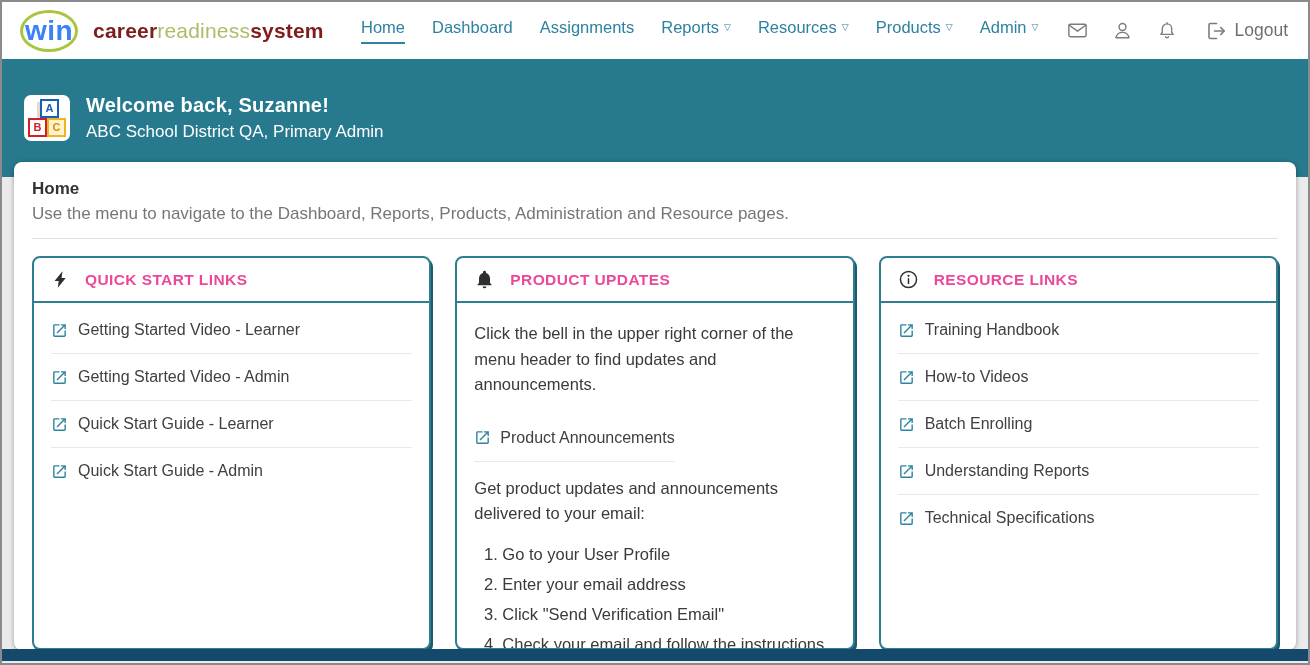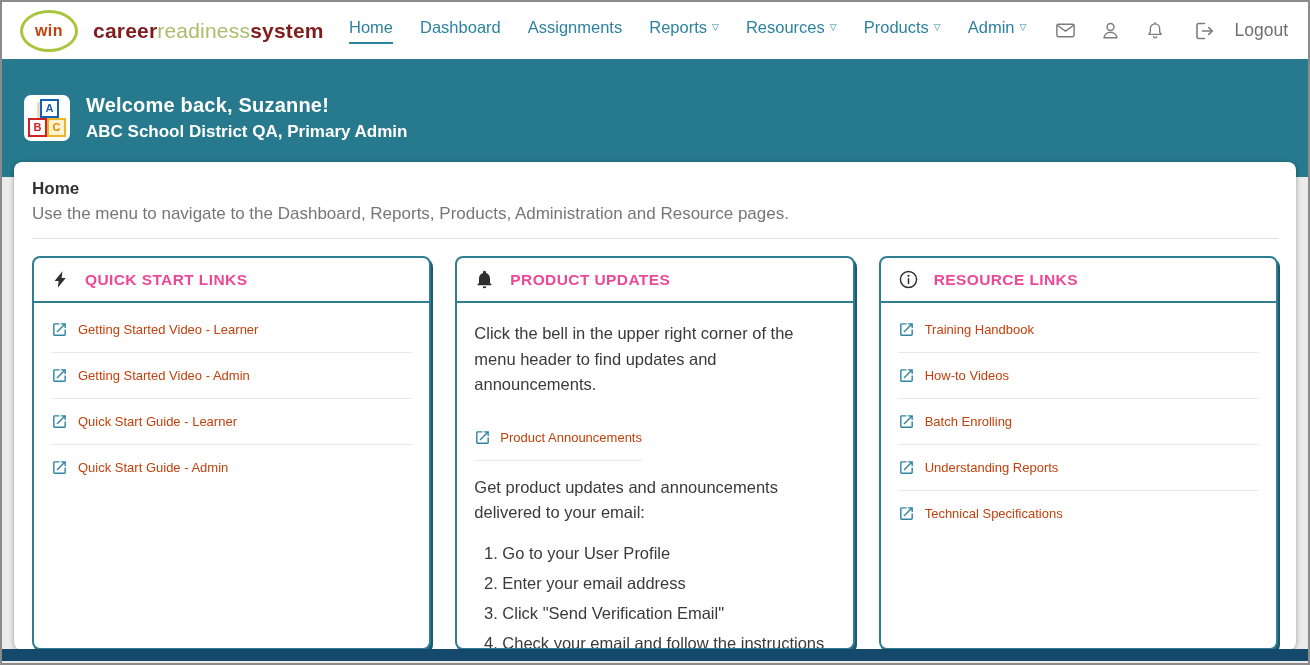--- a/index.html
+++ b/index.html
@@ -14,38 +14,38 @@
   
   .navbar {
     height: 57px; background: #fff; display: flex; align-items: center;
     padding: 0 20px 0 18px;
   }
   .logo { display: flex; align-items: center; cursor: pointer; }
   .win-ring {
     width: 58px; height: 42px; border: 3.5px solid #a9c43d; border-radius: 50%;
     display: flex; align-items: center; justify-content: center;
   }
-  .win-text { font-size: 16px; font-weight: 700; color: #c2410c; letter-spacing: .5px; line-height: 1; }
+  .win-text { font-size: 28px; font-weight: 700; color: #3b82f6; letter-spacing: .5px; line-height: 1; }
   .logo-words { margin-left: 15px; font-size: 21px; letter-spacing: .2px; }
   .lw-navy { color: #7f1d1d; font-weight: 700; text-align: center; }
   .lw-green { color: #a9bd6a; font-weight: 400; }
 
   .nav-links { margin-left: auto; display: flex; align-items: center; gap: 27px; }
   .nav-link {
     color: #2d82a0; font-size: 16.5px; text-decoration: none; cursor: pointer;
     padding-bottom: 5px; border-bottom: 2px solid transparent; white-space: nowrap;
   }
   .nav-link.active { border-bottom-color: #2d82a0; }
   .caret { font-size: 9px; margin-left: 5px; vertical-align: 3px; display: inline-block; }
 
   .nav-icons { display: flex; align-items: center; gap: 22px; margin-left: 28px; }
   .nav-icon { cursor: pointer; display: flex; align-items: center; }
   .nav-icon svg { stroke: #7c7c7c; fill: none; stroke-width: 1.5; stroke-linecap: round; stroke-linejoin: round; }
   .logout {
-    display: flex; align-items: center; gap: 18px; margin-left: 26px; cursor: pointer;
+    display: flex; align-items: center; gap: 6px; margin-left: 26px; cursor: pointer;
     color: #6f6f6f; font-size: 17.5px;
   }
   .logout svg { stroke: #7c7c7c; fill: none; stroke-width: 1.6; stroke-linecap: round; stroke-linejoin: round; }
 
   
   .banner {
     height: 118px; background: #27798d; display: flex; align-items: center;
     padding: 0 22px; color: #fff;
   }
   .abc-icon {
@@ -55,21 +55,21 @@
   .blk {
     position: absolute; width: 19px; height: 19px; background: #fff;
     border: 2.5px solid; display: flex; align-items: center; justify-content: center;
     font-weight: 700; font-size: 11px; line-height: 1;
   }
   .blk-a { border-color: #1660b5; color: #1660b5; top: 4px; left: 16px; box-shadow: -3px 3px 0 #e4d9c6; }
   .blk-b { border-color: #cf2027; color: #cf2027; bottom: 4px; left: 4px; }
   .blk-c { border-color: #eeb424; color: #e08a00; background: #fdf3d1; bottom: 4px; right: 4px; }
   .banner-text { margin-left: 16px; }
   .banner-title { font-size: 20px; font-weight: 700; letter-spacing: .2px; }
-  .banner-subtitle { font-size: 17px; margin-top: 5px; font-weight: 700; }
+  .banner-subtitle { font-size: 17px; margin-top: 5px; font-weight: 400; }
 
   
   .main-card {
     position: relative; margin: -15px 12px 0 12px; height: 488px;
     background: #fff; border-radius: 8px; box-shadow: 0 1px 5px rgba(0,0,0,.35);
     padding: 17px 18px;
   }
   .page-title { font-size: 17px; font-weight: 700; color: #333; }
   .page-desc { font-size: 17px; color: #767676; margin-top: 5px; }
   .page-divider { border: none; border-top: 1px solid #e0e0e0; margin: 14px 0 17px 0; }
@@ -88,21 +88,21 @@
     flex: 0 0 auto;
   }
   .card-header .hdr-icon { display: flex; align-items: center; }
   .card-body { padding: 4px 17px 10px 17px; font-size: 16.5px; color: #3a3a3a; }
 
   .link-row {
     display: flex; align-items: center; gap: 10px;
     padding: 14px 0; cursor: pointer; text-decoration: none;
   }
   .link-row:not(:last-child) { border-bottom: 1px solid #e9e9e9; }
-  .link-label { color: #c2410c; font-size: 13px; }
+  .link-label { color: #404040; font-size: 16px; }
   .ext-icon { flex: 0 0 auto; display: flex; }
   .ext-icon svg { fill: #2f85a0; }
 
   .updates-body p { line-height: 1.55; margin-top: 14px; }
   .updates-link { display: inline-flex; align-items: center; gap: 9px; margin-top: 17px; cursor: pointer; text-decoration: none; }
   .updates-body ol { margin: 15px 0 0 10px; padding-left: 18px; line-height: 1.52; }
   .updates-body li { margin-bottom: 5px; }
 
   
   .footer-bar {

